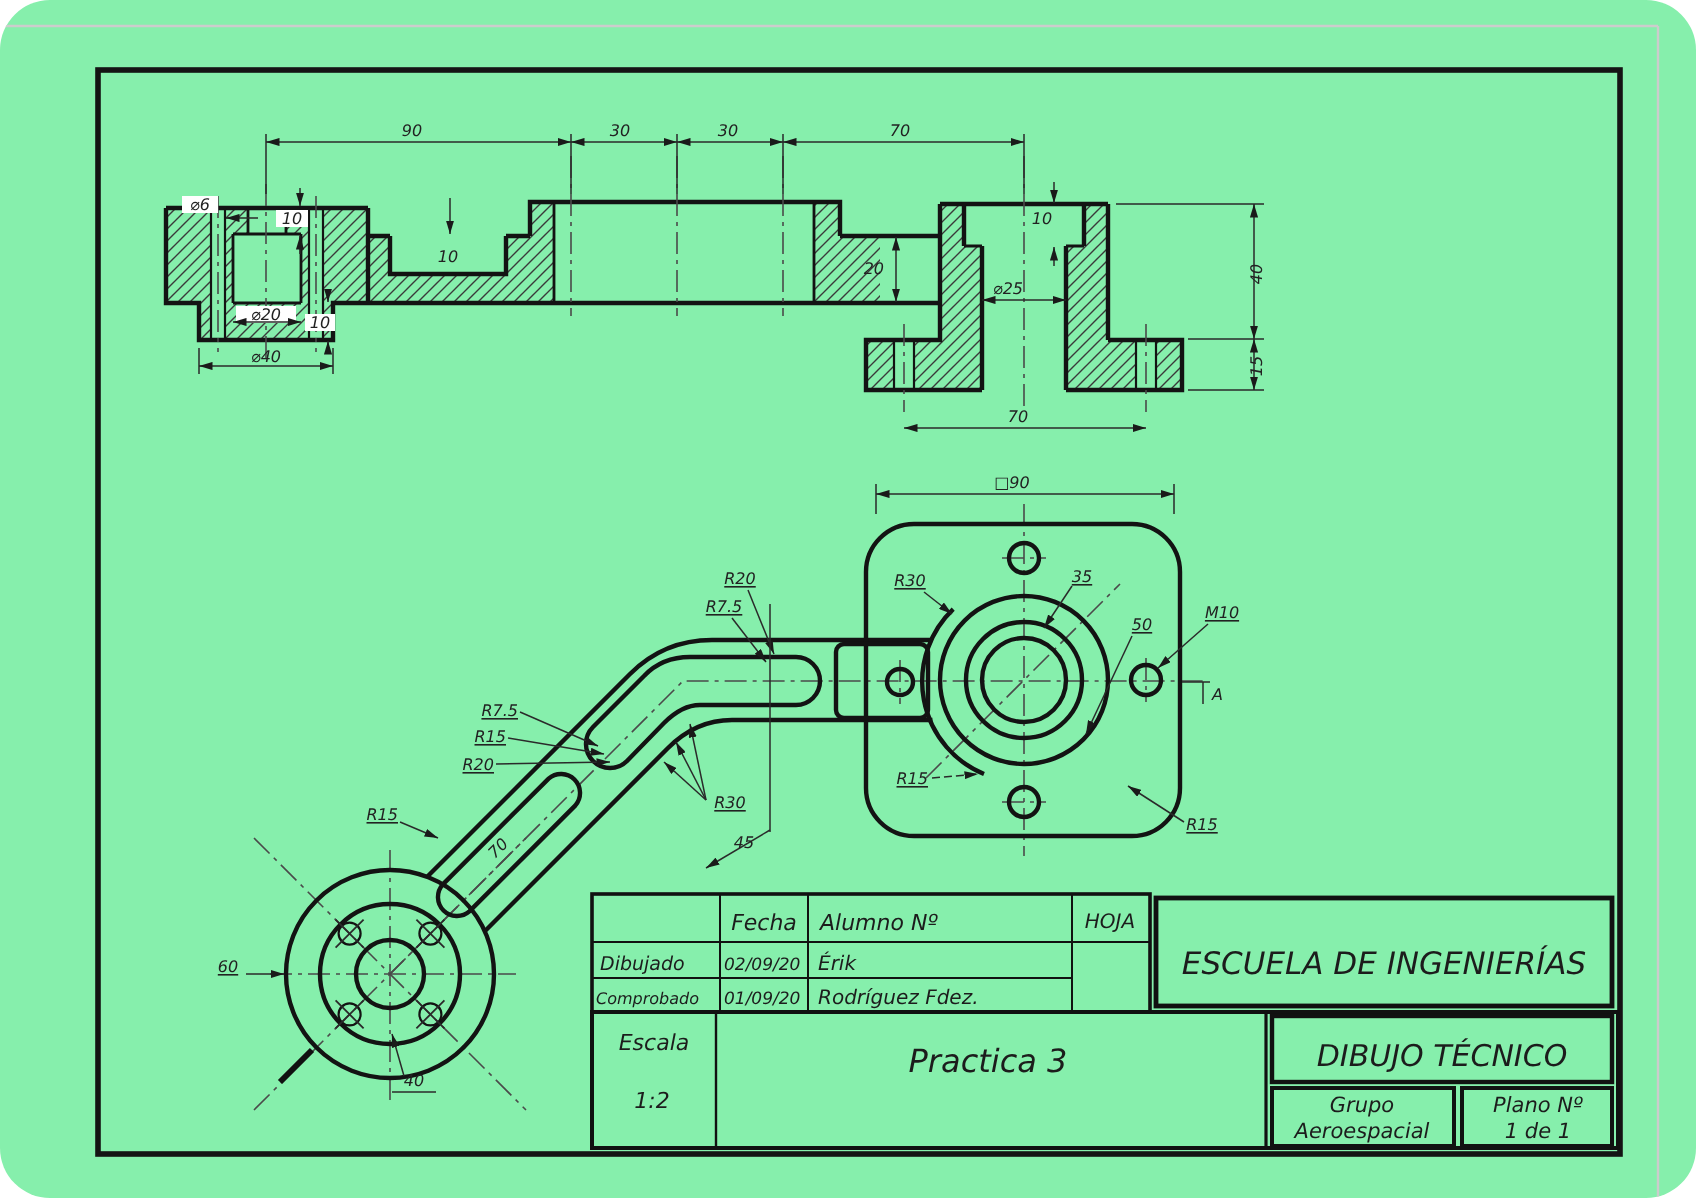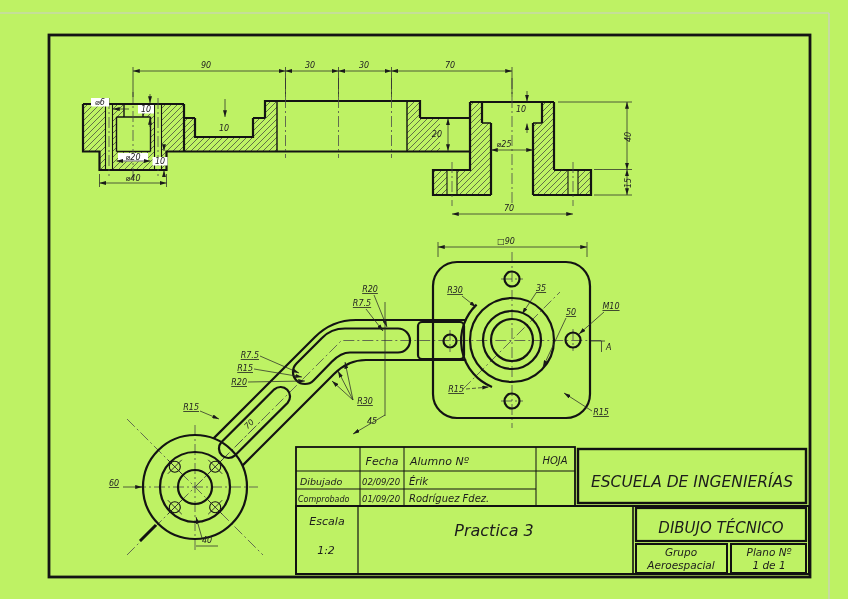--- a/index.html
+++ b/index.html
@@ -1,17 +1,17 @@
 <!DOCTYPE html>
 <html><head>
 <meta charset="utf-8">
 <style>
   html,body{margin:0;padding:0;background:#ffffff;}
-  .stage{position:relative;width:848px;height:599px;background:#bef264;overflow:hidden;
-         font-family:"DejaVu Sans",sans-serif;}
+  .stage{position:relative;width:848px;height:599px;background:#86efac;overflow:hidden;
+         font-family:"DejaVu Sans",sans-serif;border-radius:25px;}
   svg{position:absolute;left:0;top:0;}
   text{font-family:"DejaVu Sans",sans-serif;font-style:italic;fill:#1c1c1c;}
   .dim{font-size:8px;fill:#222;}
   .dims line,.dims path{stroke:#2a2a2a;stroke-width:0.75;fill:none;}
   .cl path,.cl line{stroke:#4a4a4a;stroke-width:0.8;fill:none;stroke-dasharray:11 3 2 3;}
   .bold{stroke:#131313;stroke-width:2.2;fill:none;stroke-linejoin:miter;}
   .med{stroke:#131313;stroke-width:1.4;fill:none;}
   .thin13{stroke:#131313;stroke-width:1.1;fill:none;}
   .tb-line{stroke:#111;fill:none;}
   .white{fill:#fff;stroke:none;}

